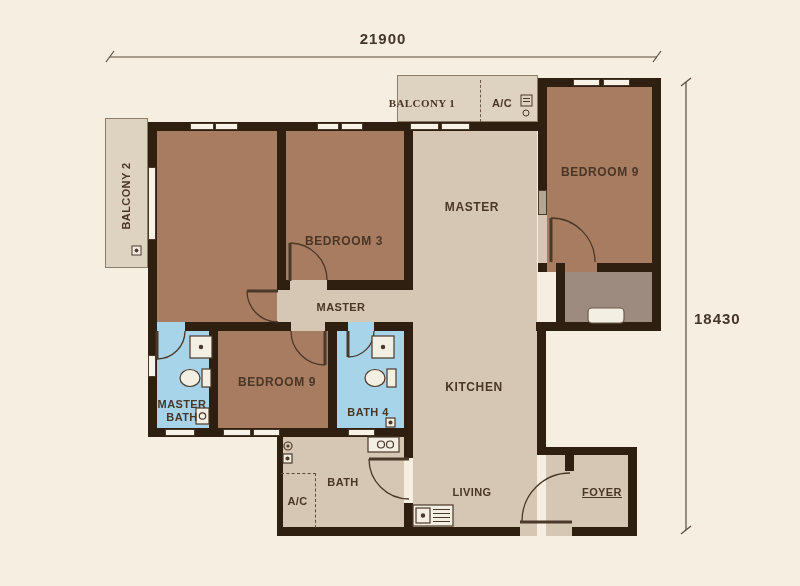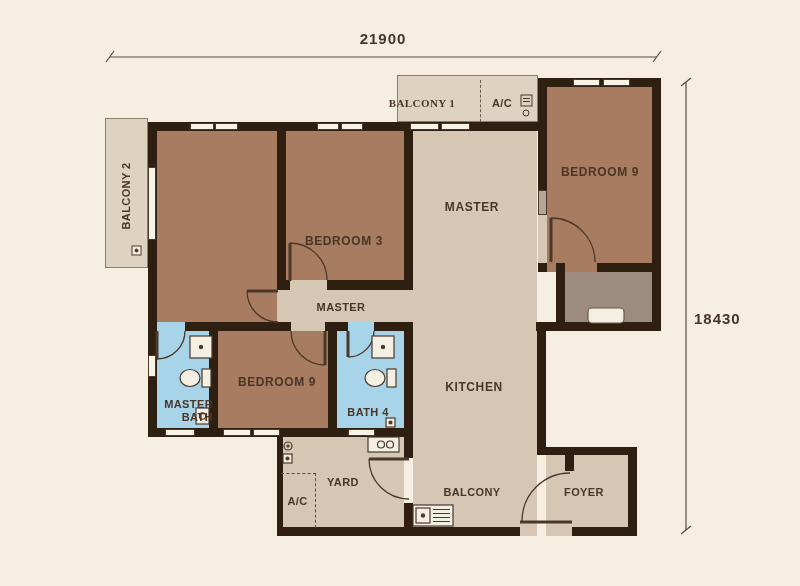--- a/index.html
+++ b/index.html
@@ -167,21 +167,21 @@
   <div class="dim" style="left:694px;top:310px;width:60px;text-align:left;">18430</div>
 
   <div class="lbl small" style="left:378px;top:97px;width:88px;font-family:Liberation Serif, serif;">BALCONY 1</div>
   <div class="lbl small" style="left:484px;top:97px;width:36px;">A/C</div>
   <div class="lbl small rot" style="left:76px;top:190px;width:100px;">BALCONY 2</div>
   <div class="lbl" style="left:550px;top:165px;width:100px;">BEDROOM 9</div>
   <div class="lbl" style="left:294px;top:200px;width:100px;margin-top:34px;">BEDROOM 3</div>
   <div class="lbl" style="left:422px;top:200px;width:100px;">MASTER</div>
   <div class="lbl small" style="left:291px;top:301px;width:100px;">MASTER</div>
   <div class="lbl" style="left:227px;top:375px;width:100px;">BEDROOM 9</div>
-  <div class="lbl small" style="left:151px;top:398px;width:62px;line-height:13px;text-align:right;">MASTER BATH</div>
+  <div class="lbl small" style="left:151px;top:398px;width:62px;line-height:13px;">MASTER BATH</div>
   <div class="lbl small" style="left:333px;top:406px;width:70px;">BATH 4</div>
   <div class="lbl" style="left:424px;top:380px;width:100px;">KITCHEN</div>
-  <div class="lbl small" style="left:303px;top:476px;width:80px;">YARD</div>
+  <div class="lbl small" style="left:303px;top:476px;width:80px;">BATH</div>
   <div class="lbl small" style="left:281px;top:495px;width:33px;">A/C</div>
-  <div class="lbl small" style="left:422px;top:486px;width:100px;">BALCONY</div>
-  <div class="lbl small" style="left:544px;top:486px;width:80px;">FOYER</div>
+  <div class="lbl small" style="left:422px;top:486px;width:100px;">LIVING</div>
+  <div class="lbl small" style="left:562px;top:486px;width:80px;text-decoration:underline;">FOYER</div>
 
 </div>
 
 </body></html>

